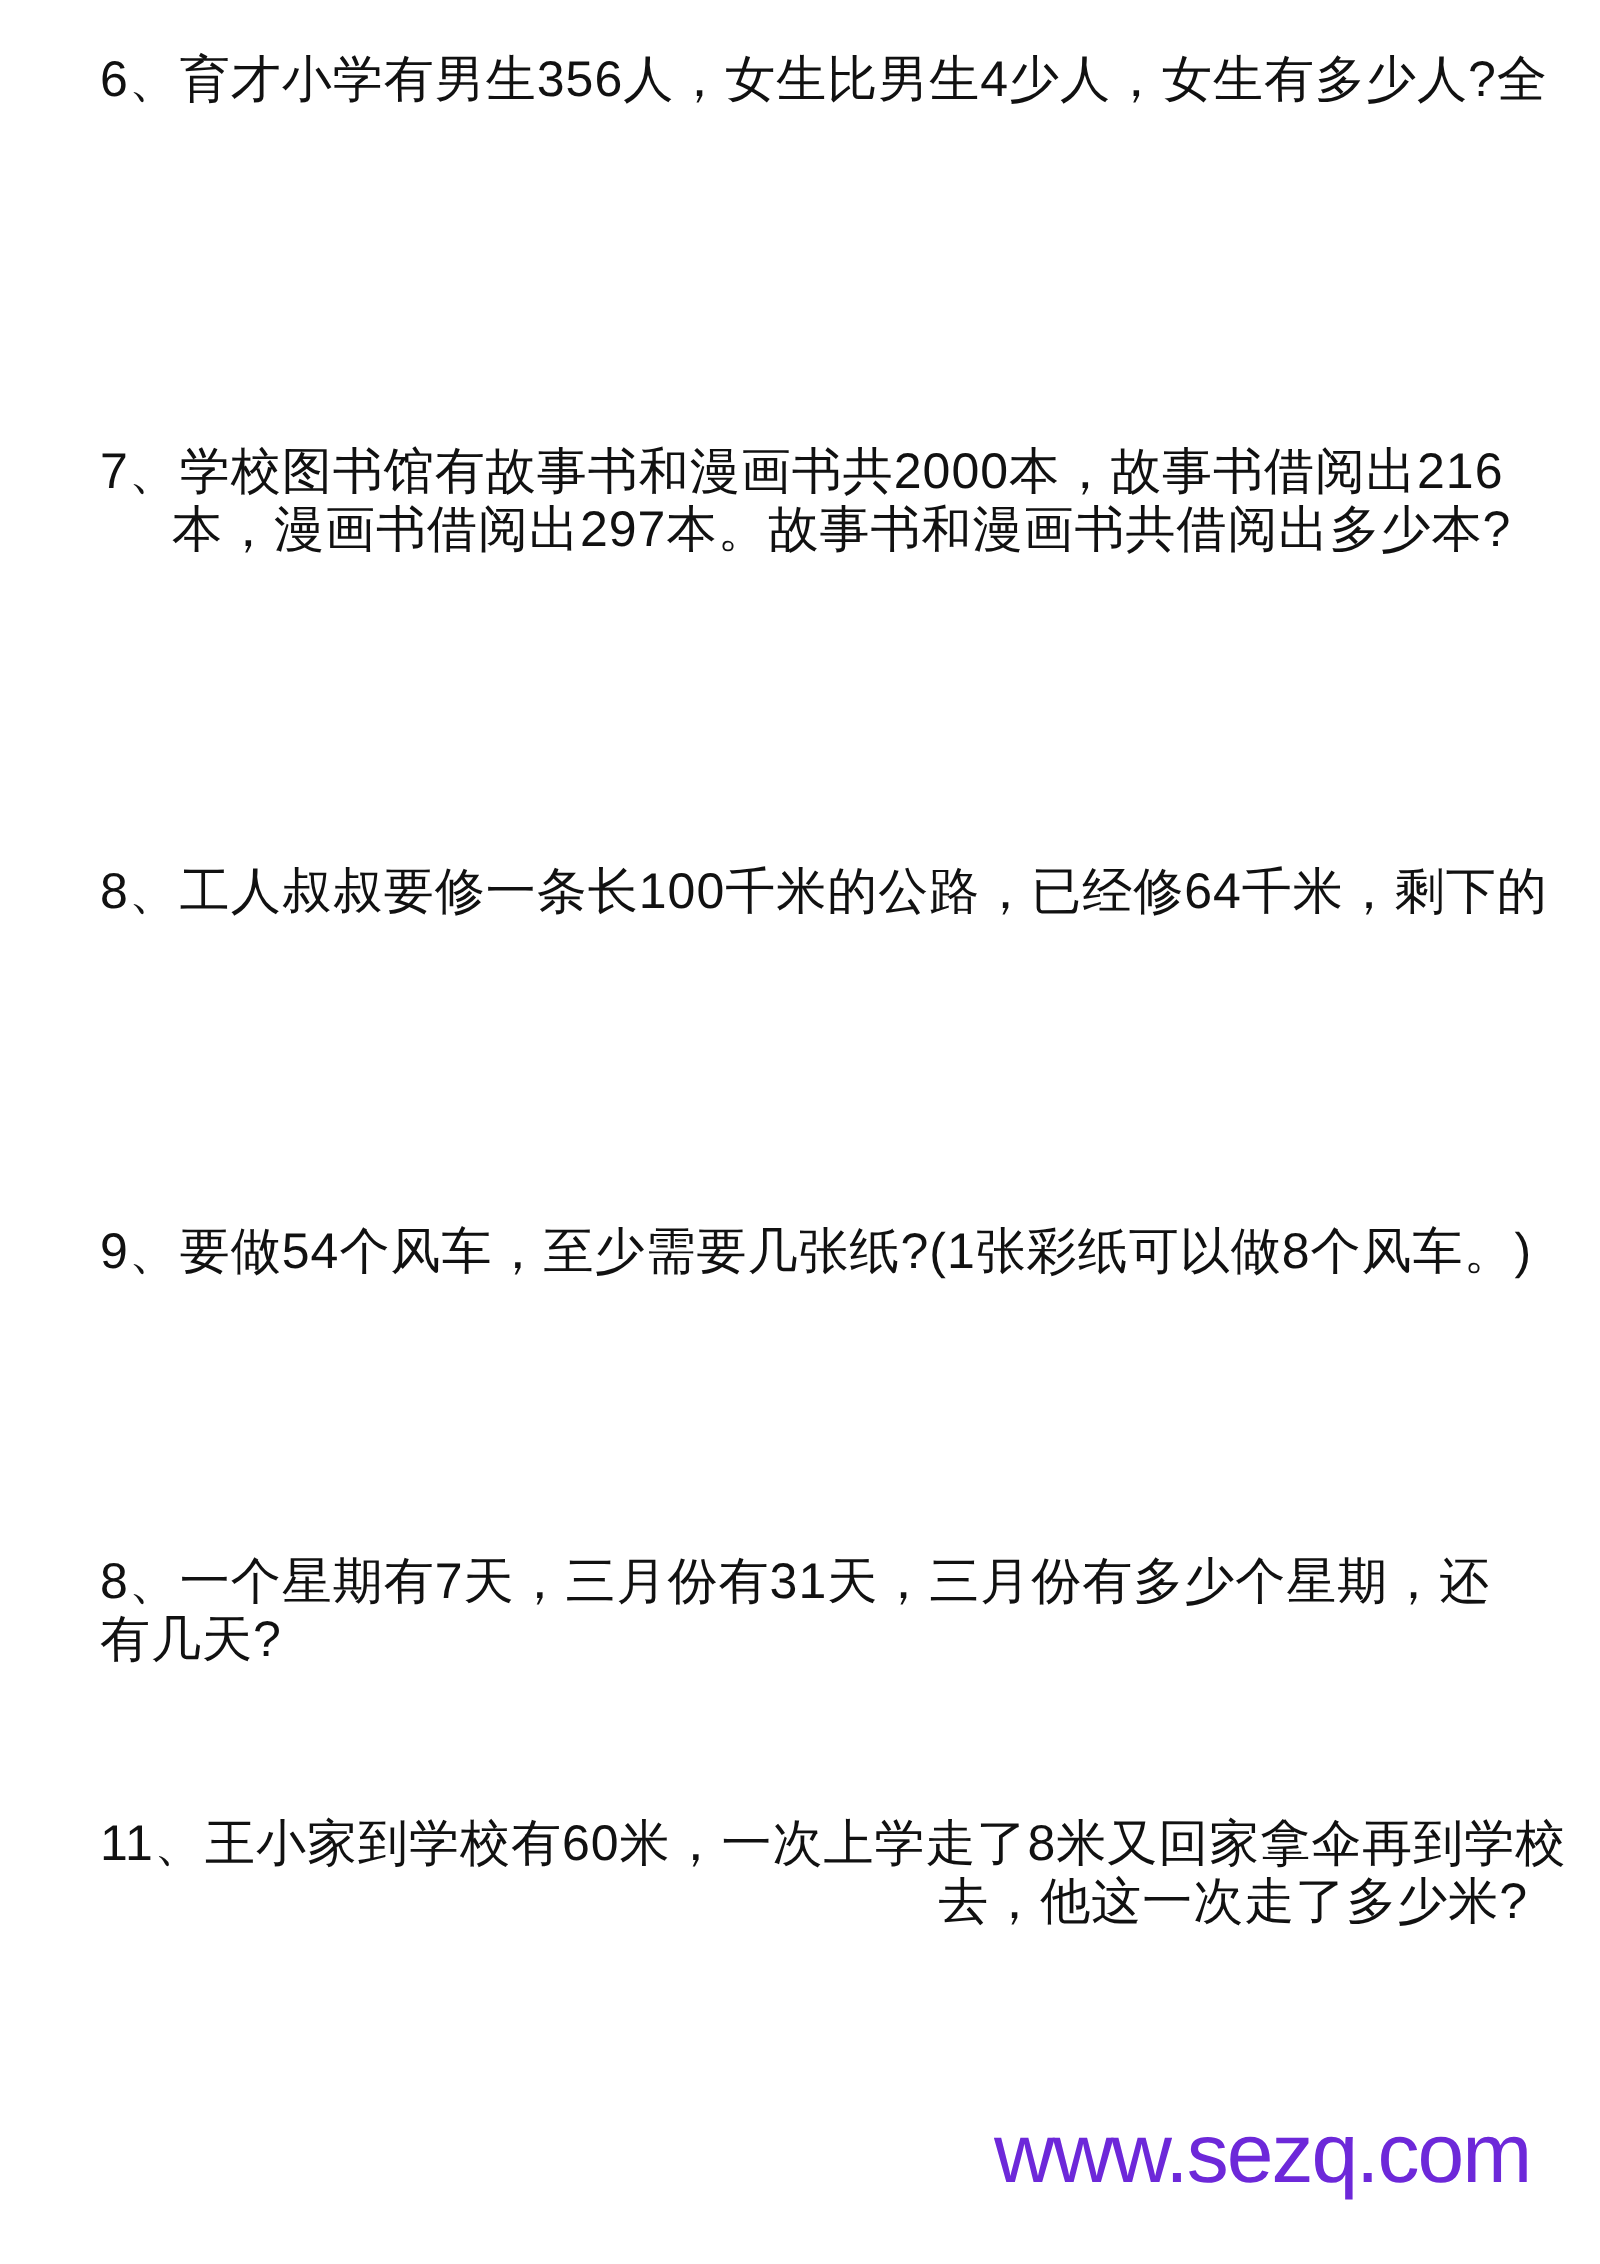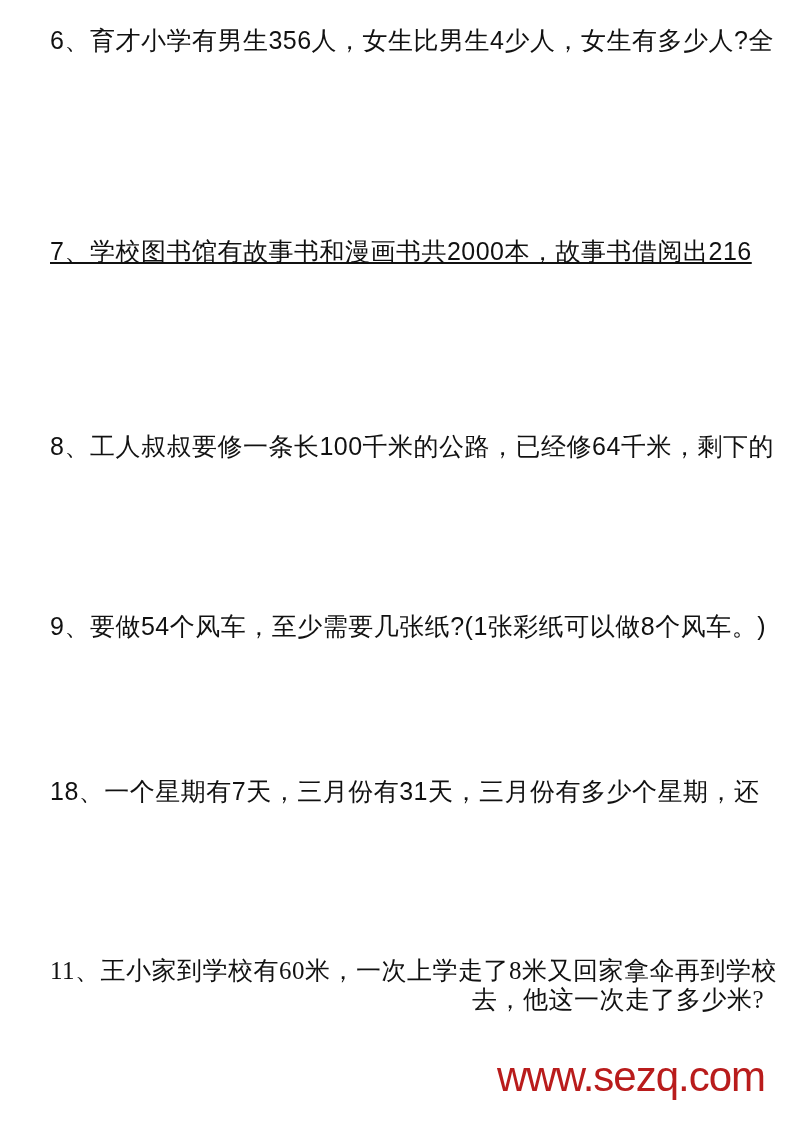--- a/index.html
+++ b/index.html
@@ -49,36 +49,38 @@
 </style>
 </head>
 <body>
 
 <div class="page" style="background: rgb(255, 255, 255); color: rgb(17, 17, 17);">
 
   <section class="problem" style="top:26px;">
     <div class="line">6、育才小学有男生356人，女生比男生4少人，女生有多少人?全</div>
   </section>
 
-  <section class="problem" style="top:237px;text-decoration:underline;">
+  <section class="problem" style="top:222px;">
     <div class="line">7、学校图书馆有故事书和漫画书共2000本，故事书借阅出216</div>
+    <div class="line indent">本，漫画书借阅出297本。故事书和漫画书共借阅出多少本?</div>
   </section>
 
   <section class="problem" style="top:432px;">
     <div class="line">8、工人叔叔要修一条长100千米的公路，已经修64千米，剩下的</div>
   </section>
 
   <section class="problem" style="top:612px;text-align:right;">
     <div class="line">9、要做54个风车，至少需要几张纸?(1张彩纸可以做8个风车。)</div>
   </section>
 
   <section class="problem" style="top:777px;">
-    <div class="line">18、一个星期有7天，三月份有31天，三月份有多少个星期，还</div>
+    <div class="line">8、一个星期有7天，三月份有31天，三月份有多少个星期，还</div>
+    <div class="line">有几天?</div>
   </section>
 
-  <section class="problem" style="top:956px;font-family:Liberation Serif, serif;">
+  <section class="problem" style="top:908px;">
     <div class="line">11、王小家到学校有60米，一次上学走了8米又回家拿伞再到学校</div>
     <div class="line center">去，他这一次走了多少米?</div>
   </section>
 
-  <div class="watermark" style="color: #b91c1c;">www.sezq.com</div>
+  <div class="watermark" style="color: #6d28d9;">www.sezq.com</div>
 
 </div>
 
 </body></html>

